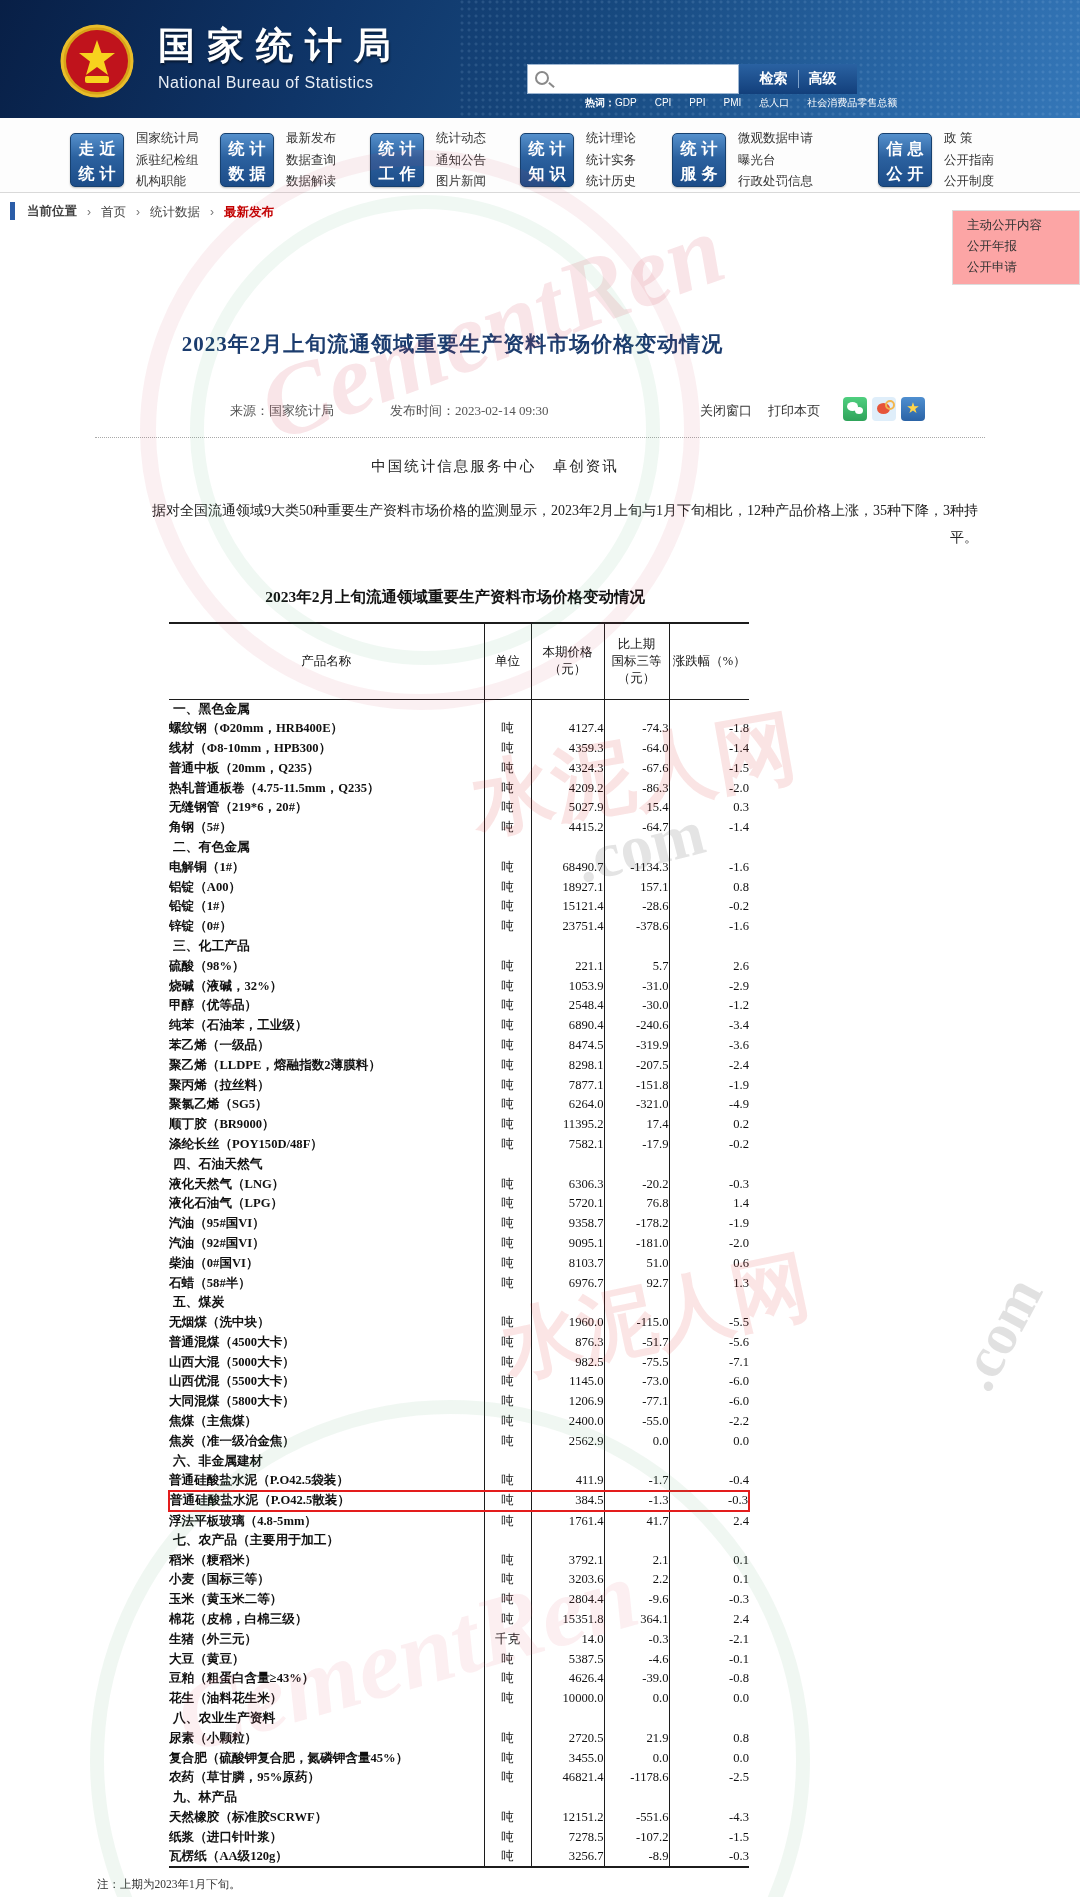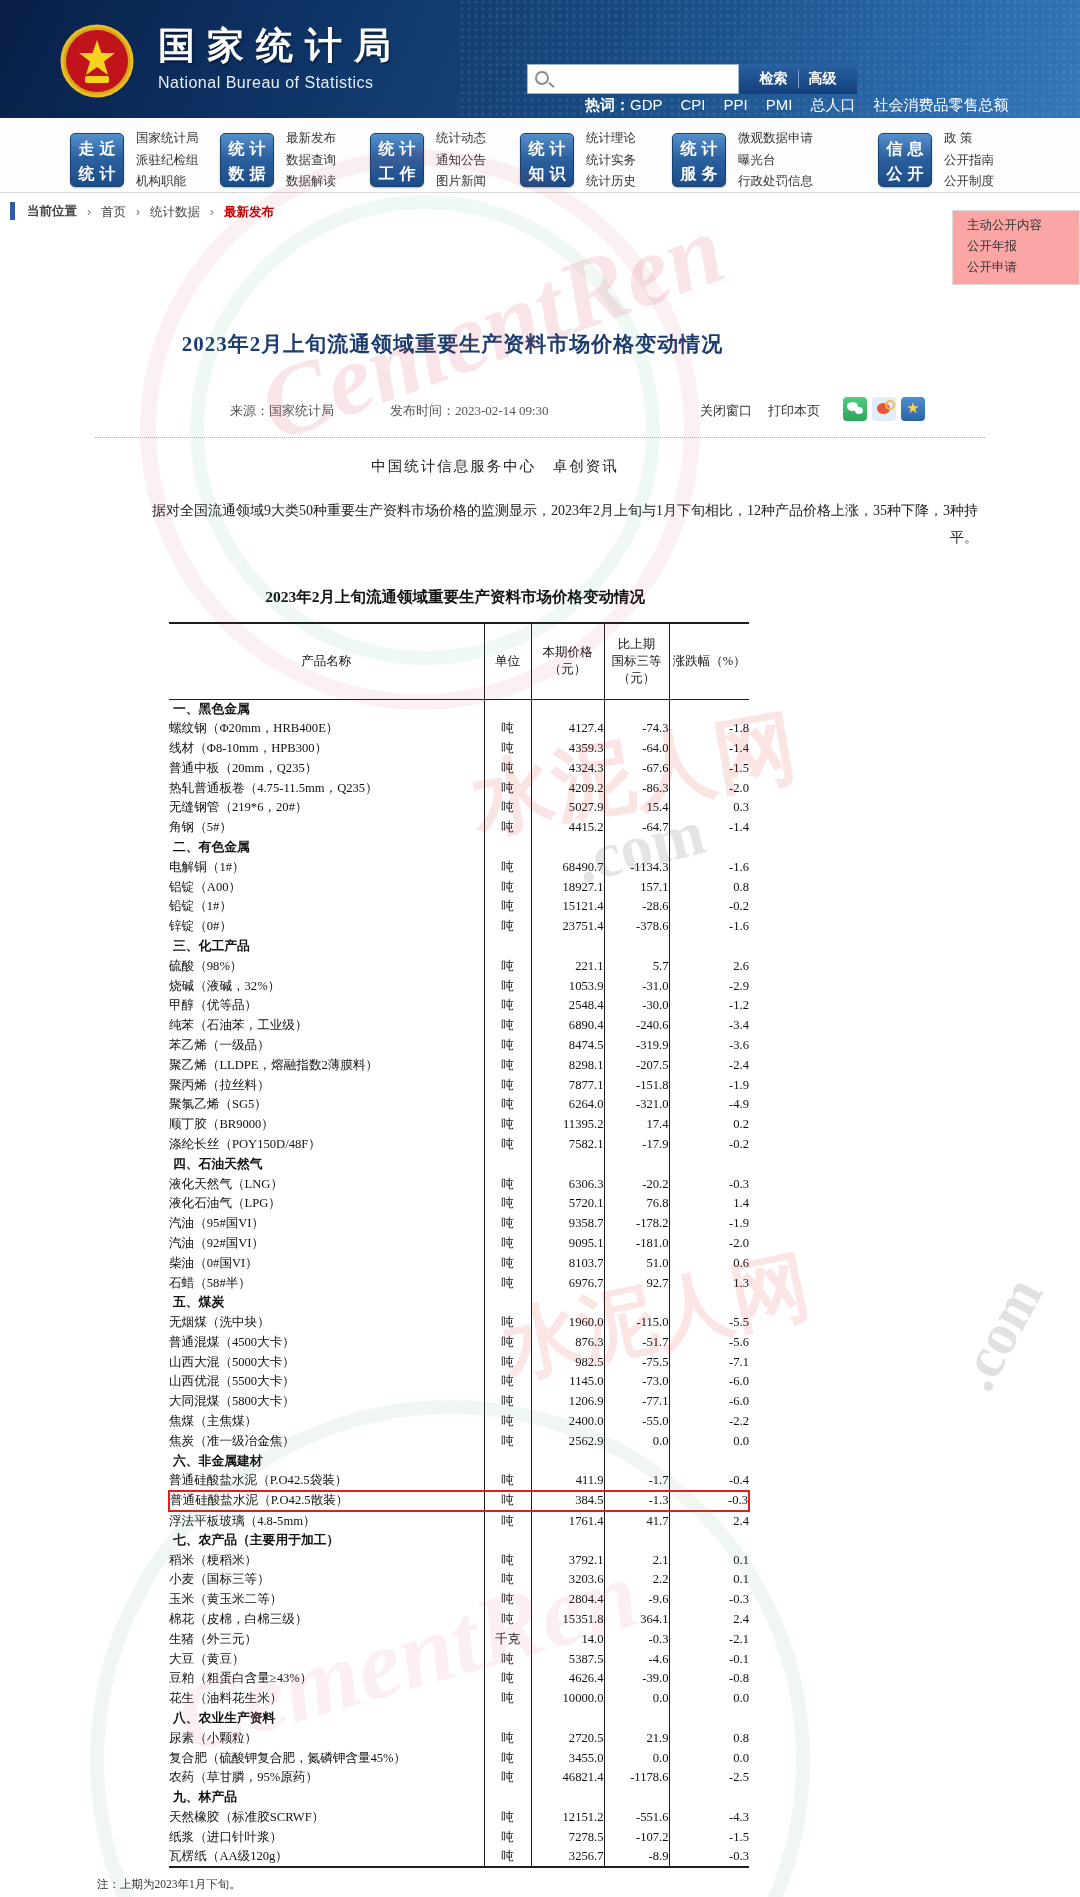--- a/index.html
+++ b/index.html
@@ -17,21 +17,21 @@
   .brand-text { margin-left:22px; }
   .site-title { color:#fff; font-size:37px; font-weight:bold; letter-spacing:12px; line-height:56px; text-shadow:1px 2px 2px rgba(0,0,0,0.45); }
   .site-sub { color:#e8eef6; font-size:16px; letter-spacing:0.5px; }
   .search-wrap { position:absolute; left:527px; top:64px; width:330px; height:30px; display:flex; }
   .search-input { flex:1; height:30px; border:1px solid #9db6d2; background:#fff; padding-left:30px; font-size:13px; outline:none; }
   .search-icon { position:absolute; left:8px; top:7px; width:14px; height:14px; border:2px solid #8a8a8a; border-radius:50%; }
   .search-icon::after { content:""; position:absolute; left:11px; top:11px; width:7px; height:2px; background:#8a8a8a; transform:rotate(42deg); }
   .search-btns { width:118px; height:30px; background:linear-gradient(180deg,#2a62a2,#123f7b); display:flex; align-items:center; justify-content:center; }
   .search-btn { color:#fff; font-size:14px; font-weight:bold; padding:0 10px; cursor:pointer; }
   .search-btn.first { border-right:1px solid #7ea2cb; }
-  .hot-words { position:absolute; left:585px; top:96px; color:#dce8f5; font-size:15px; display:flex; align-items:flex-end; }
+  .hot-words { position:absolute; left:585px; top:96px; color:#dce8f5; font-size:10px; display:flex; align-items:flex-end; }
   .hot-label { color:#fff; font-weight:bold; }
   .hot-word { color:#fff; margin-right:18px; cursor:pointer; }
   .hot-word:first-of-type { margin-left:0; }
 
   
   .nav-bar { position:absolute; left:0; top:118px; width:1080px; height:75px; background:#fdfdfd; border-bottom:1px solid #d9d9d9; }
   .nav-item { position:absolute; top:9px; display:flex;align-items:center; }
   .nav-block { width:54px; height:54px; border-radius:5px; border:1px solid #16406f;
     background:linear-gradient(180deg,#5590cc 0%,#2b619f 45%,#1c4c88 100%);
     color:#fff; font-size:16px; font-weight:bold; text-align:center; line-height:25px; letter-spacing:5px;
@@ -72,21 +72,21 @@
 
   
   .table-title { position:absolute; left:0; top:358px; width:910px; text-align:center; font-size:15.5px; font-weight:bold; color:#111; }
   .table-wrap { position:absolute; left:168px; top:393px; width:580px; }
   table.price { border-collapse:collapse; width:580px; table-layout:fixed; font-family:"Liberation Serif","DejaVu Serif",serif;
     border-top:2px solid #1c1c1c; border-bottom:2px solid #1c1c1c; }
   table.price th { font-weight:normal; font-size:12.5px; color:#111; border-bottom:1px solid #1c1c1c;
     white-space:pre-line; text-align:center; height:76px; line-height:17px; vertical-align:middle; }
   table.price th:not(:last-child), table.price td:not(:last-child) { border-right:1px solid #1c1c1c; }
   table.price td { height:19.8px; font-size:12.6px; color:#111; padding:0; vertical-align:middle; white-space:nowrap; overflow:hidden; }
-  td.c-name { text-align:left; padding-left:44px; }
+  td.c-name { text-align:left; padding-left:44px;font-weight:bold; }
   tr.cat td.c-name { padding-left:4px; font-weight:bold; font-size:12.8px; }
   td.c-unit { text-align:center; }
   td.c-num { text-align:right; padding-right:7px; }
   tr.hl td { border-top:2px solid #e31d1d; border-bottom:2px solid #e31d1d; }
   tr.hl td:first-child { border-left:2px solid #e31d1d; }
   tr.hl td:last-child { border-right:2px solid #e31d1d; }
   .table-note { position:absolute; left:97px; top:1648px; font-size:11.5px; color:#333; }
 
   
   .wm { position:absolute; pointer-events:none; z-index:6; font-family:"Liberation Serif",serif; font-weight:bold; }

